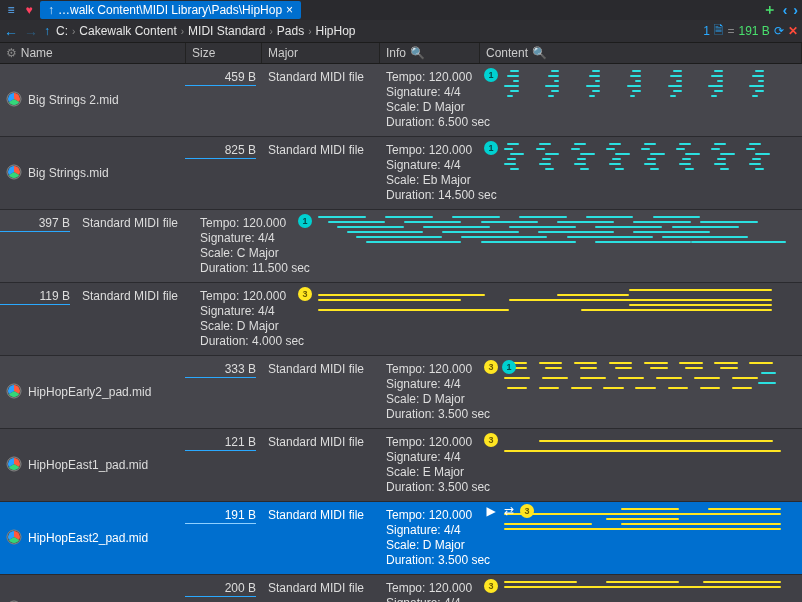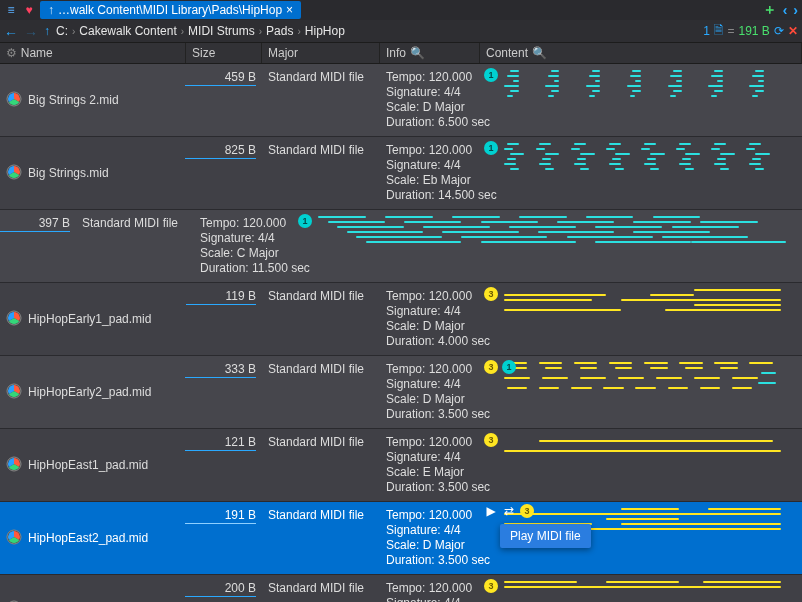--- a/index.html
+++ b/index.html
@@ -87,21 +87,21 @@
 <div class="navbar">
   <div class="nav-left">
     <span class="arrow">←</span>
     <span class="arrow" style="opacity:.35">→</span>
     <span class="up">↑</span>
     <div class="breadcrumb">
       <span class="bc-item">C:</span>
       <span class="sep">›</span>
       <span class="bc-item">Cakewalk Content</span>
       <span class="sep">›</span>
-      <span class="bc-item">MIDI Strums</span>
+      <span class="bc-item">MIDI Standard</span>
       <span class="sep">›</span>
       <span class="bc-item">Pads</span>
       <span class="sep">›</span>
       <span class="bc-item">HipHop</span>
     </div>
   </div>
   <div class="nav-right">
     <span class="count">1</span>
     <span class="docicon">🗎</span>
     <span class="eq">=</span>
@@ -351,29 +351,20 @@
           <div class="lane">
             <span class="seg teal" style="left: 10%; width: 20%;"></span>
             <span class="seg teal" style="left: 34%; width: 20%;"></span>
             <span class="seg teal" style="left: 58%; width: 20%;"></span>
             <span class="seg teal" style="left: 78%; width: 20%;"></span>
           </div>
         </div>
       </div>
     </div>
     <div class="row">
-      <div class="cell name">
-        <span class="fileicon"><svg viewBox="0 0 16 16">
-            <circle cx="8" cy="8" r="7" fill="#444" stroke="#888" stroke-width="1"></circle>
-            <path d="M8 2 A6 6 0 0 1 13.2 11 L8 8 Z" fill="#ff5a3c"></path>
-            <path d="M13.2 11 A6 6 0 0 1 2.8 11 L8 8 Z" fill="#34d67a"></path>
-            <path d="M2.8 11 A6 6 0 0 1 8 2 L8 8 Z" fill="#2a9fff"></path>
-          </svg></span>
-        <span>HipHopEarly1_pad.mid</span>
-      </div>
       <div class="cell size"><span class="size-wrap">119 B<span class="uline"></span></span></div>
       <div class="cell type">Standard MIDI file</div>
       <div class="cell info">
         <span class="info-item">Tempo: 120.000</span>
         <span class="info-item">Signature: 4/4</span>
         <span class="info-item">Scale: D Major</span>
         <span class="info-item">Duration: 4.000 sec</span>
       </div>
       <div class="cell content">
         <div class="badges">
@@ -523,21 +514,20 @@
         <span class="info-item">Signature: 4/4</span>
         <span class="info-item">Scale: D Major</span>
         <span class="info-item">Duration: 3.500 sec</span>
       </div>
       <div class="cell content">
         <div class="play-controls">
           <span class="pc">▶</span>
           <span class="pc">⇄</span>
           <span class="badge yellow">3</span>
         </div>
-        <div class="tooltip">Play MIDI file</div>
         <div class="preview">
           <div class="lane">
             <span class="seg yellow" style="left: 40%; width: 20%;"></span>
             <span class="seg yellow" style="left: 70%; width: 25%;"></span>
           </div>
           <div class="lane">
             <span class="seg yellow" style="left: 0%; width: 95%;"></span>
           </div>
           <div class="lane">
             <span class="seg yellow" style="left: 35%; width: 25%;"></span>

